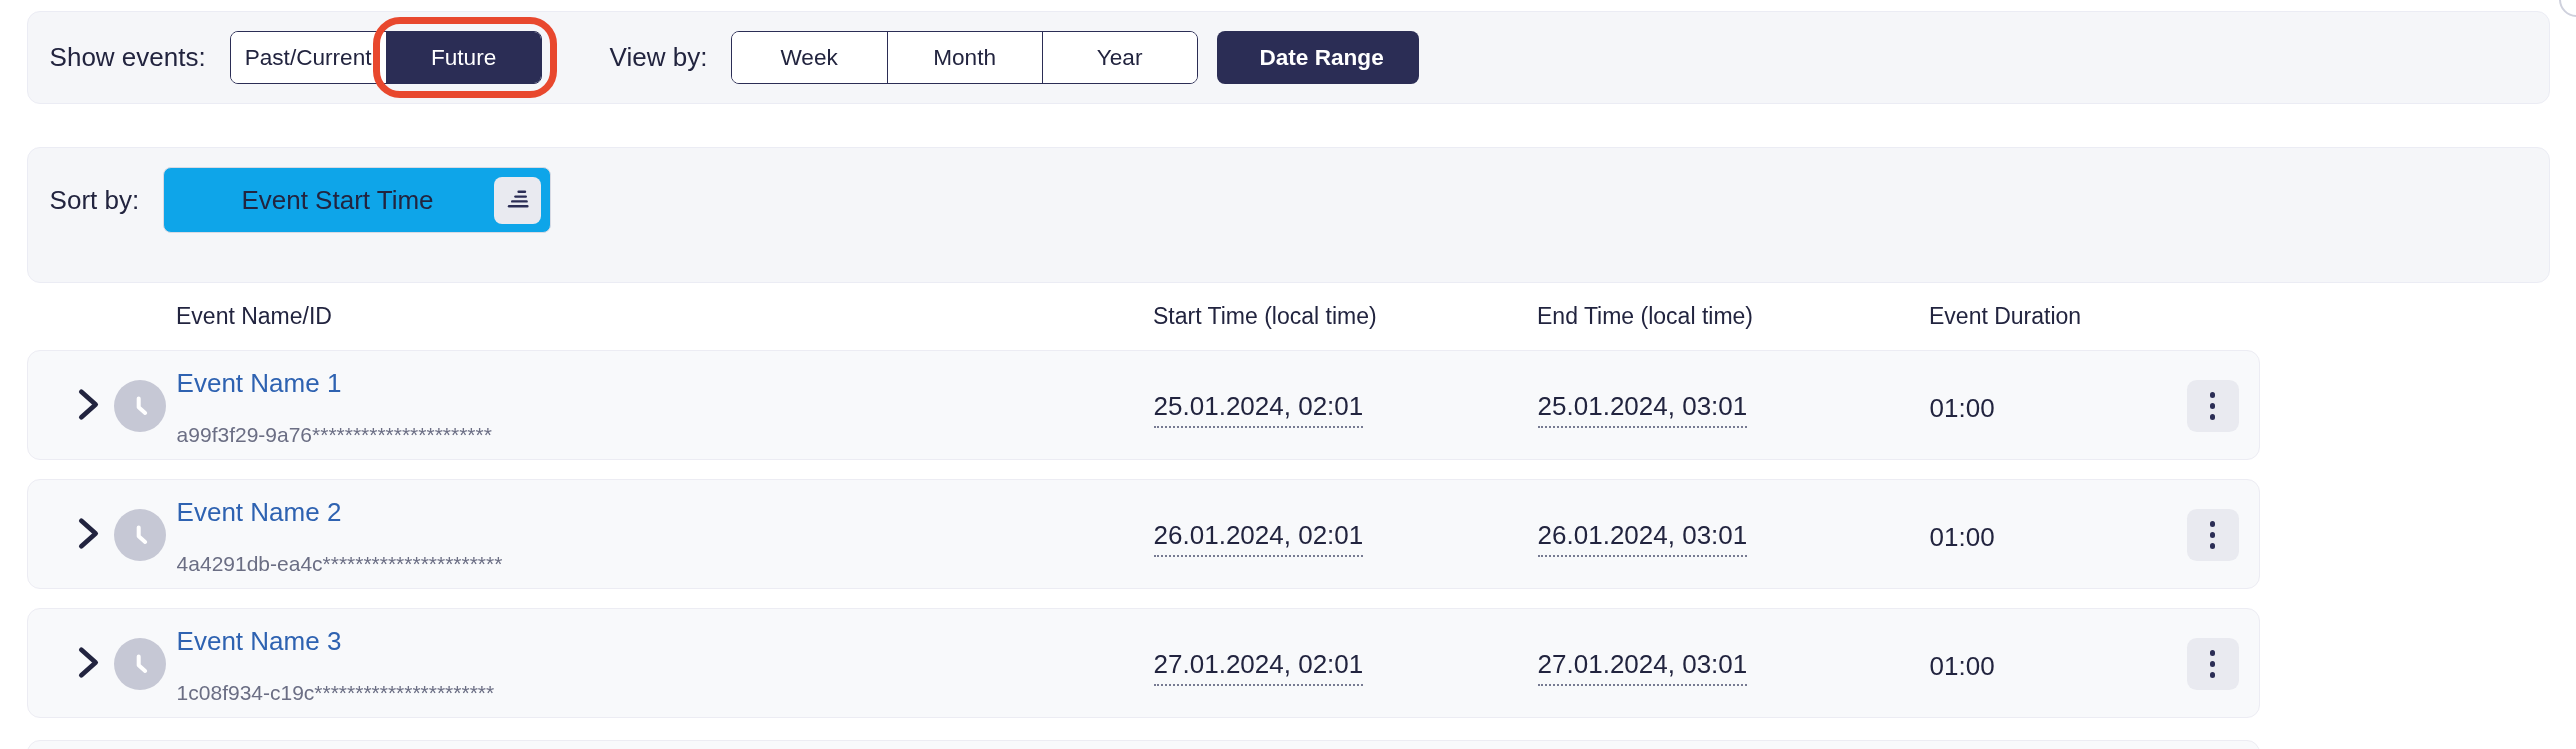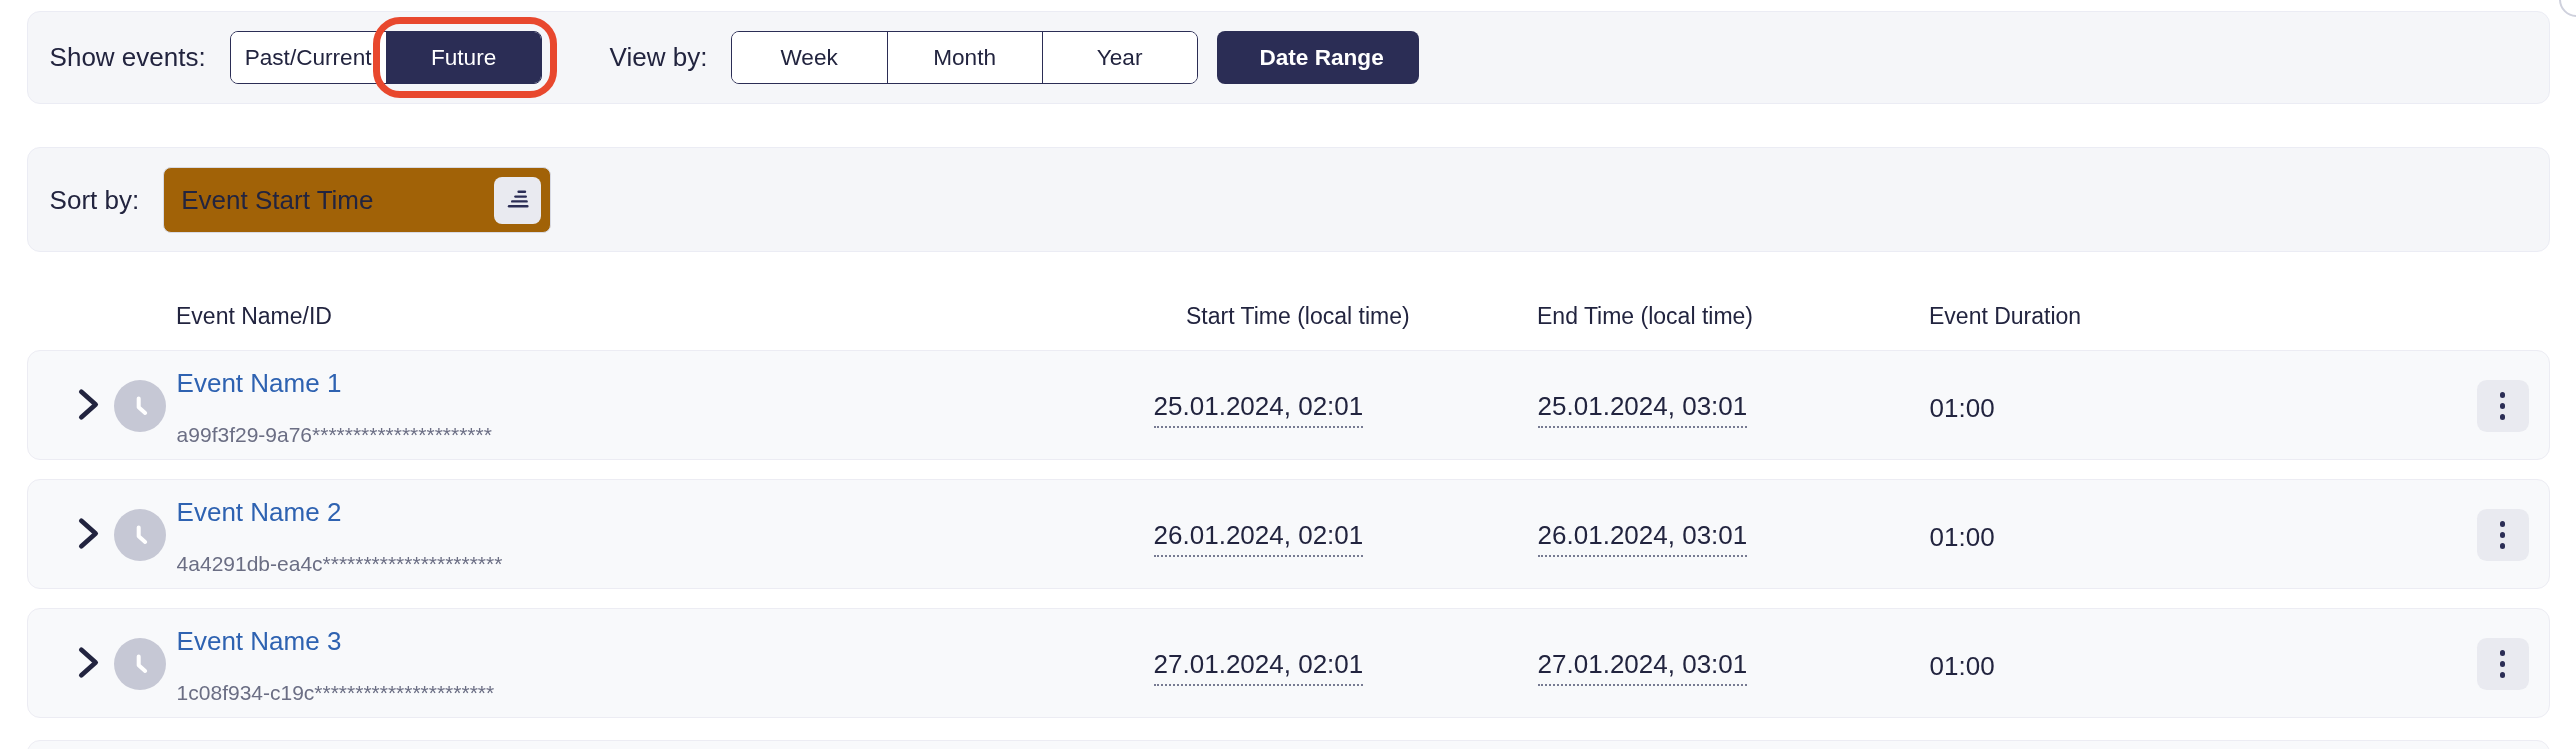--- a/index.html
+++ b/index.html
@@ -5,21 +5,21 @@
   * { margin:0; padding:0; box-sizing:border-box; }
   html,body { background:#fff; }
   body { font-family:"Liberation Sans", sans-serif; color:#22243f; }
   #app { position:relative; width:2576px; height:750px; overflow:hidden; background:#fff; }
 
   .panel {
     position:absolute; left:26.6px; width:2523px;
     background:#f5f6f9; border:1.6px solid #ebecf4; border-radius:13px;
   }
   #filters-panel { top:11px; height:93px; }
-  #sort-panel    { top:147px; height:105px; }
+  #sort-panel    { top:147px; height:136px;text-align:center; }
 
   .panel-inner { position:relative; width:100%; height:100%; }
 
   .bar-label { position:absolute; font-size:26px; color:#22243f; line-height:53px; top:19.3px; height:53px; }
   #show-events-label { left:22px; }
   #view-by-label { left:582px;text-align:center; }
 
   .seg-group {
     position:absolute; top:19.3px; height:53px; display:flex;
     border:1.6px solid #2b2d55; border-radius:8px; overflow:hidden; background:#fff;
@@ -46,35 +46,35 @@
     border:none; border-radius:8px; font-size:22.6px; font-weight:600;
     display:flex; align-items:center; justify-content:center; cursor:pointer;
     font-family:"Liberation Sans", sans-serif;
     padding-left:8px;
   }
   #date-range-btn { left:1189px; width:202px; }
 
   #sort-label { left:22px; top:19.3px; line-height:66px; height:66px; }
   #sort-dropdown {
     position:absolute; left:135px; top:19.3px; width:388px; height:66px;
-    background:#a16207; border:1.6px solid #d8dae4; border-radius:8px;
+    background:#0ea5e9; border:1.6px solid #d8dae4; border-radius:8px;
     display:flex; align-items:center; cursor:pointer;
   }
   #sort-dropdown-value { font-size:26px; color:#22243f; padding-left:17.7px; flex:1; }
   #sort-icon-btn {
     width:47px; height:47px; margin-right:8.9px; background:#e9eaf0; border-radius:8px;
     display:flex; align-items:center; justify-content:center; border:none; cursor:pointer;
   }
 
   .col-header { position:absolute; top:303px; font-size:23px; color:#22243f; }
-  #col-name { left:176px; } #col-start { left:1153px;margin-left:33px; }
+  #col-name { left:176px; } #col-start { left:1153px; }
   #col-end { left:1537px; } #col-duration { left:1929px; }
 
   .event-row {
-    position:absolute; left:26.6px; width:2523px; height:110px;
+    position:absolute; left:26.6px; width:2233px; height:110px;
     background:#f8f9fb; border:1.6px solid #ececf3; border-radius:13px;
   }
   #row-0 { top:350px; } #row-1 { top:479px; } #row-2 { top:608px; }
   #row-3-sliver { top:740px; height:48px; }
 
   .chevron-btn {
     position:absolute; left:37px; top:31px; width:48px; height:48px;
     background:transparent; border:none; cursor:pointer; display:flex; align-items:center; justify-content:center;
   }
   .clock-avatar {

